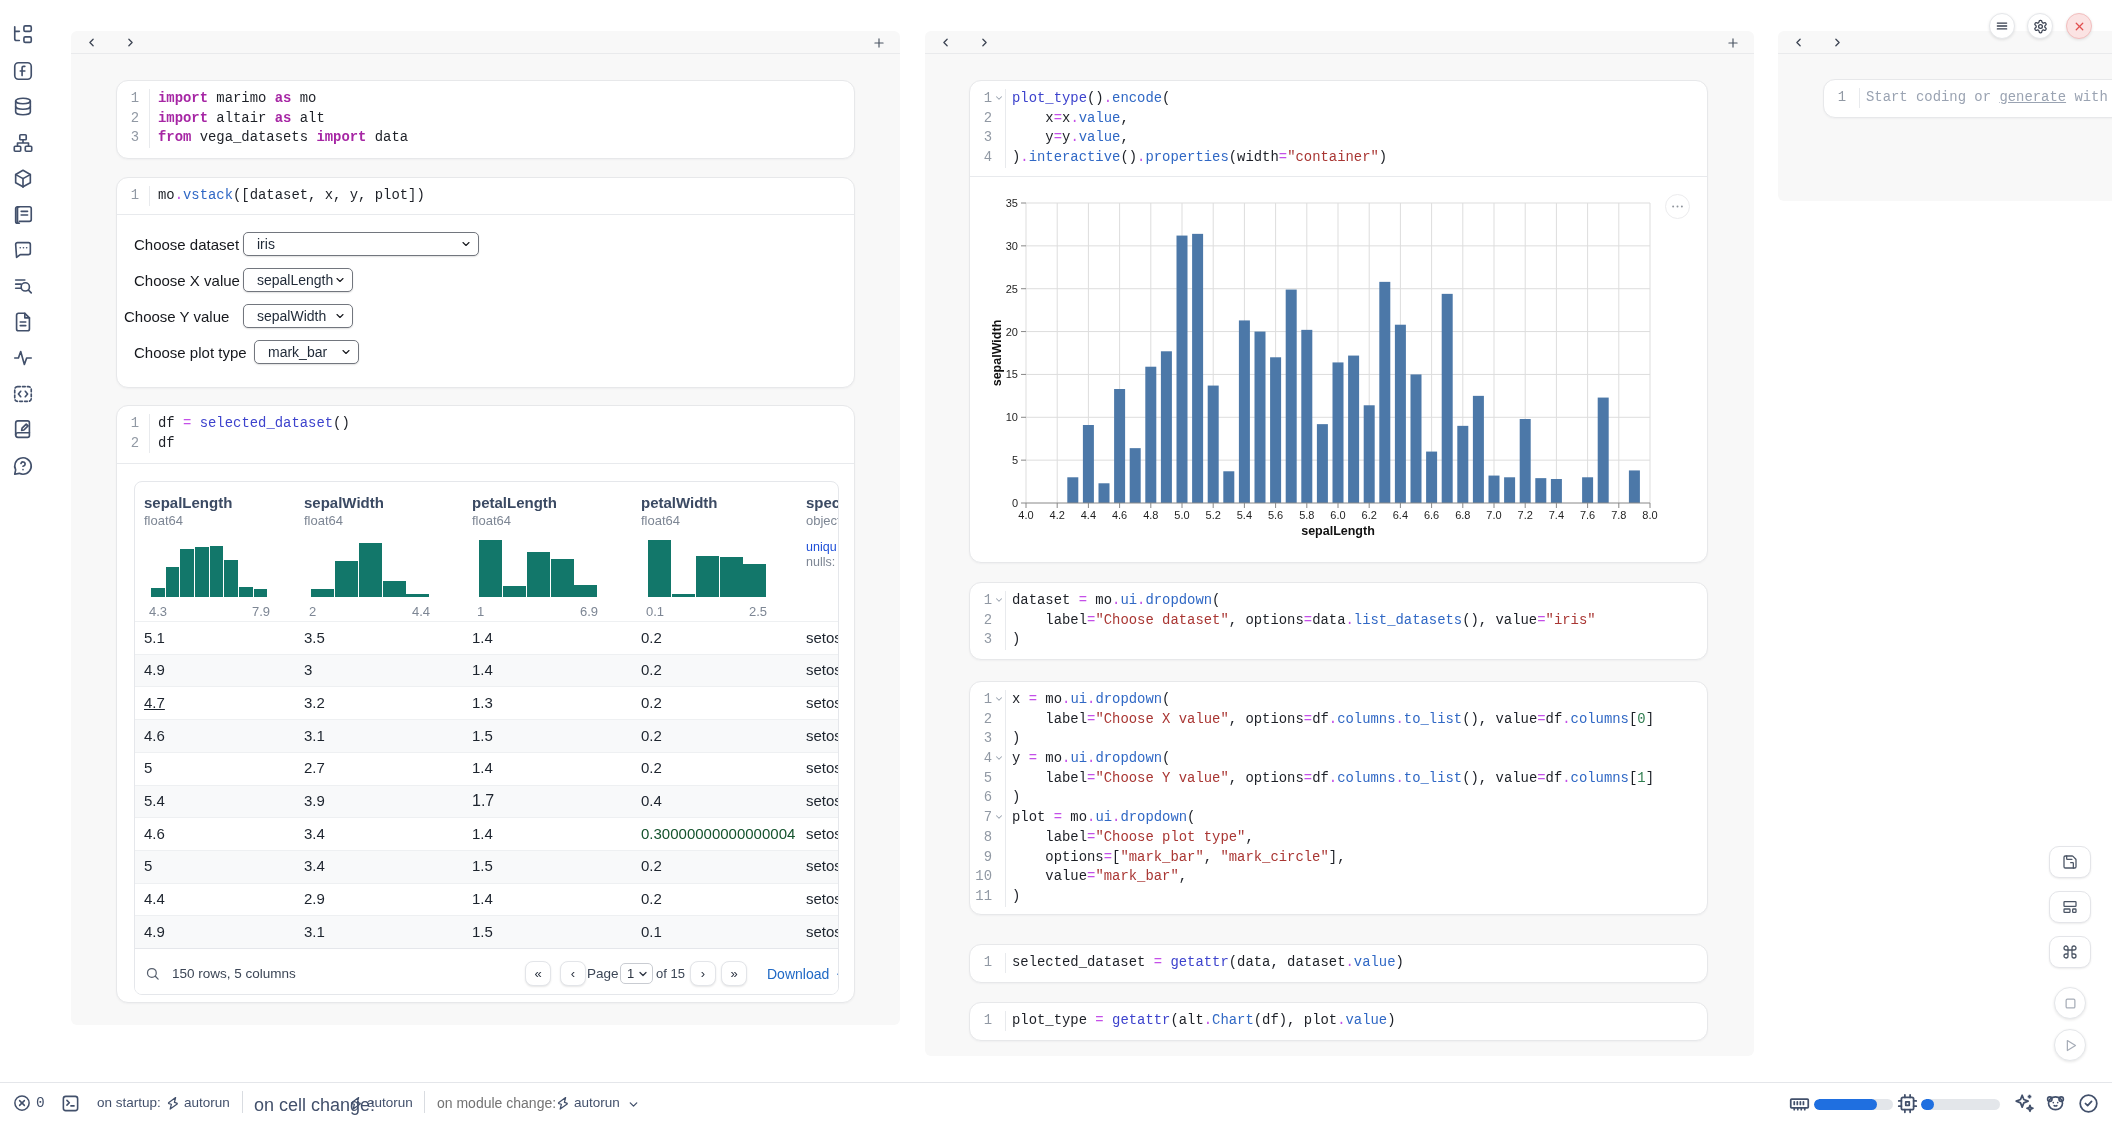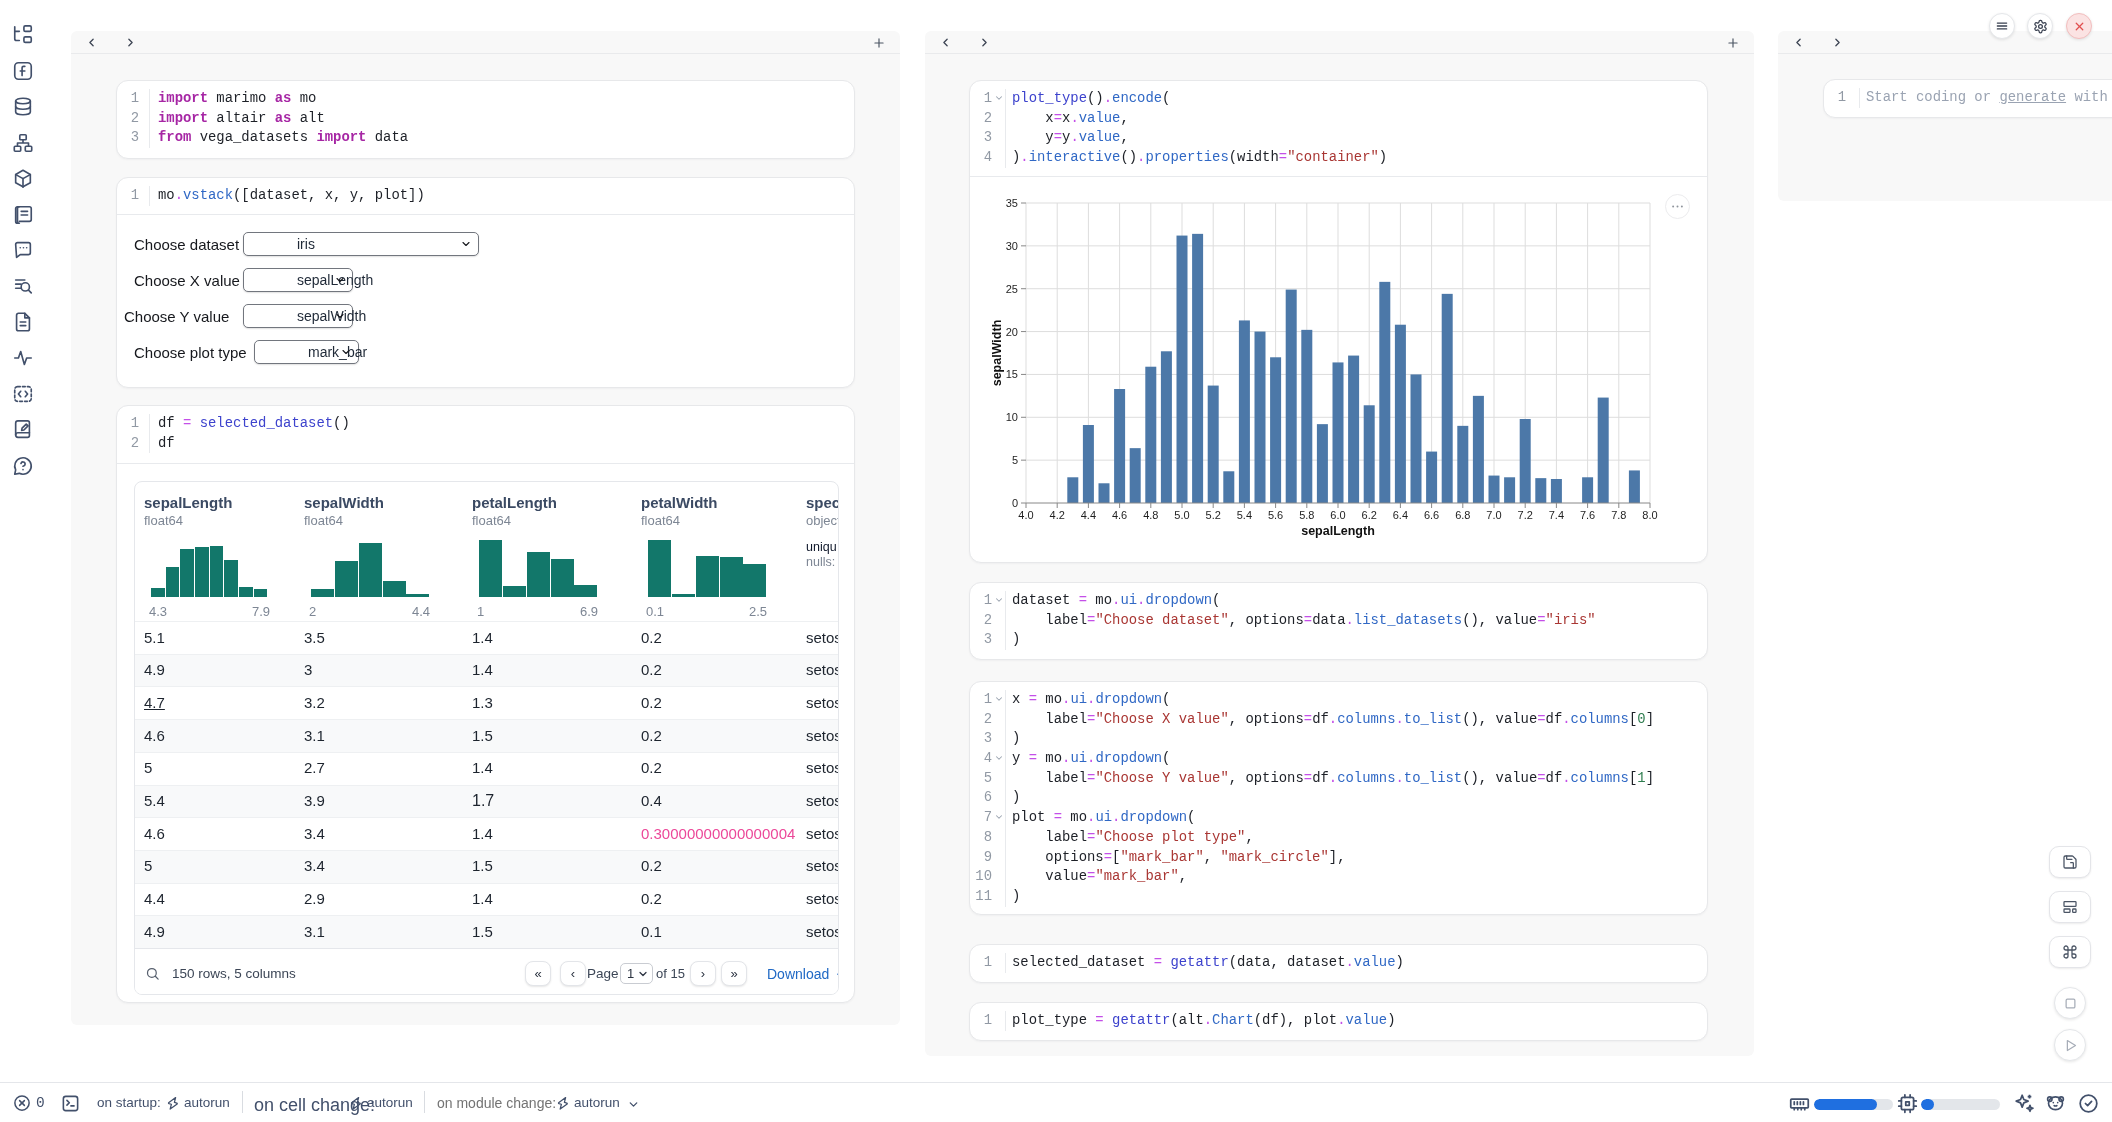--- a/index.html
+++ b/index.html
@@ -22,21 +22,21 @@
 .c2 .src { padding-left:6px; }
 .k { color:#a626a4; font-weight:bold; }
 .fn { color:#3d43cd; }
 .pr { color:#3068c5; }
 .op { color:#c44fe8; }
 .st { color:#a93633; }
 .nu { color:#2e7d4f; }
 .ph { color:#9aa3b2; }
 .selbox { position:absolute; background:#fff; border:1px solid #72767e; border-radius:5px;
   box-shadow:0 1px 1.5px rgba(0,0,0,.12); font-size:14px; color:#1f2937; }
-.selbox .txt { position:absolute; left:13px; top:50%; transform:translateY(-50%);margin-left:40px; }
+.selbox .txt { position:absolute; left:13px; top:50%; transform:translateY(-50%); }
 .selbox svg { position:absolute; right:6px; top:50%; transform:translateY(-50%); }
 .lbl { position:absolute; font-size:15px; color:#16181d; }
 .icbtn { position:absolute; background:#fff; border:1px solid #e4e5e9; border-radius:10px;
   box-shadow:0 1px 2px rgba(0,0,0,.08); display:flex; align-items:center; justify-content:center; }
 .circbtn { position:absolute; background:#fff; border:1px solid #e5e7ea; border-radius:50%;
   box-shadow:0 1px 3px rgba(0,0,0,.10); display:flex; align-items:center; justify-content:center; }
 </style>
 </head>
 <body>
 
@@ -229,21 +229,21 @@
       <div style="position:absolute;left:506px;top:31px;font-size:13px;color:#7d8694;">float64</div>
       <div style="position:absolute;left:513px;top:58px;width:23px;height:57px;background:#12776a;"></div>
       <div style="position:absolute;left:536.85px;top:112px;width:23px;height:3px;background:#12776a;"></div>
       <div style="position:absolute;left:560.7px;top:74px;width:23px;height:41px;background:#12776a;"></div>
       <div style="position:absolute;left:584.55px;top:75px;width:23px;height:40px;background:#12776a;"></div>
       <div style="position:absolute;left:608.4px;top:82px;width:23px;height:33px;background:#12776a;"></div>
       <div style="position:absolute;left:511px;top:122px;font-size:13px;color:#7d8694;">0.1</div>
       <div style="position:absolute;left:602px;top:122px;font-size:13px;color:#7d8694;text-align:right;width:30px;">2.5</div>
       <div style="position:absolute;left:671px;top:12px;font-size:15px;font-weight:bold;color:#3b4a63;">species</div>
       <div style="position:absolute;left:671px;top:31px;font-size:13px;color:#7d8694;">object</div>
-      <div style="position:absolute;left:671px;top:58px;font-size:12.5px;color:#0f172a;">uniqu</div>
+      <div style="position:absolute;left:671px;top:58px;font-size:12.5px;color:#1d4ed8;">uniqu</div>
       <div style="position:absolute;left:671px;top:73px;font-size:12.5px;color:#7d8694;">nulls:</div>
       <div style="position:absolute;left:0;right:0;top:139px;height:32.7px;border-top:1px solid #eef0f2;"></div>
       <div style="position:absolute;left:9px;top:146.5px;font-size:15px;color:#1d242e;">5.1</div>
       <div style="position:absolute;left:169px;top:146.5px;font-size:15px;color:#1d242e;">3.5</div>
       <div style="position:absolute;left:337px;top:146.5px;font-size:15px;color:#1d242e;">1.4</div>
       <div style="position:absolute;left:506px;top:146.5px;font-size:15px;color:#1d242e;">0.2</div>
       <div style="position:absolute;left:671px;top:146.5px;font-size:15px;color:#1d242e;">setos</div>
       <div style="position:absolute;left:0;right:0;top:171.7px;height:32.7px;background:#f8f9fa;border-top:1px solid #eef0f2;"></div>
       <div style="position:absolute;left:9px;top:179.2px;font-size:15px;color:#1d242e;">4.9</div>
       <div style="position:absolute;left:169px;top:179.2px;font-size:15px;color:#1d242e;">3</div>
@@ -271,21 +271,21 @@
       <div style="position:absolute;left:0;right:0;top:302.5px;height:32.7px;background:#f8f9fa;border-top:1px solid #eef0f2;"></div>
       <div style="position:absolute;left:9px;top:310px;font-size:15px;color:#1d242e;">5.4</div>
       <div style="position:absolute;left:169px;top:310px;font-size:15px;color:#1d242e;">3.9</div>
       <div style="position:absolute;left:337px;top:310px;font-size:16px;color:#1d242e;">1.7</div>
       <div style="position:absolute;left:506px;top:310px;font-size:15px;color:#1d242e;">0.4</div>
       <div style="position:absolute;left:671px;top:310px;font-size:15px;color:#1d242e;">setos</div>
       <div style="position:absolute;left:0;right:0;top:335.20000000000005px;height:32.7px;border-top:1px solid #eef0f2;"></div>
       <div style="position:absolute;left:9px;top:342.70000000000005px;font-size:15px;color:#1d242e;">4.6</div>
       <div style="position:absolute;left:169px;top:342.70000000000005px;font-size:15px;color:#1d242e;">3.4</div>
       <div style="position:absolute;left:337px;top:342.70000000000005px;font-size:15px;color:#1d242e;">1.4</div>
-      <div style="position:absolute;left:506px;top:342.70000000000005px;font-size:15px;color:#ec4899;">0.30000000000000004</div>
+      <div style="position:absolute;left:506px;top:342.70000000000005px;font-size:15px;color:#14532d;">0.30000000000000004</div>
       <div style="position:absolute;left:671px;top:342.70000000000005px;font-size:15px;color:#1d242e;">setos</div>
       <div style="position:absolute;left:0;right:0;top:367.90000000000003px;height:32.7px;background:#f8f9fa;border-top:1px solid #eef0f2;"></div>
       <div style="position:absolute;left:9px;top:375.40000000000003px;font-size:15px;color:#1d242e;">5</div>
       <div style="position:absolute;left:169px;top:375.40000000000003px;font-size:15px;color:#1d242e;">3.4</div>
       <div style="position:absolute;left:337px;top:375.40000000000003px;font-size:15px;color:#1d242e;">1.5</div>
       <div style="position:absolute;left:506px;top:375.40000000000003px;font-size:15px;color:#1d242e;">0.2</div>
       <div style="position:absolute;left:671px;top:375.40000000000003px;font-size:15px;color:#1d242e;">setos</div>
       <div style="position:absolute;left:0;right:0;top:400.6px;height:32.7px;border-top:1px solid #eef0f2;"></div>
       <div style="position:absolute;left:9px;top:408.1px;font-size:15px;color:#1d242e;">4.4</div>
       <div style="position:absolute;left:169px;top:408.1px;font-size:15px;color:#1d242e;">2.9</div>

